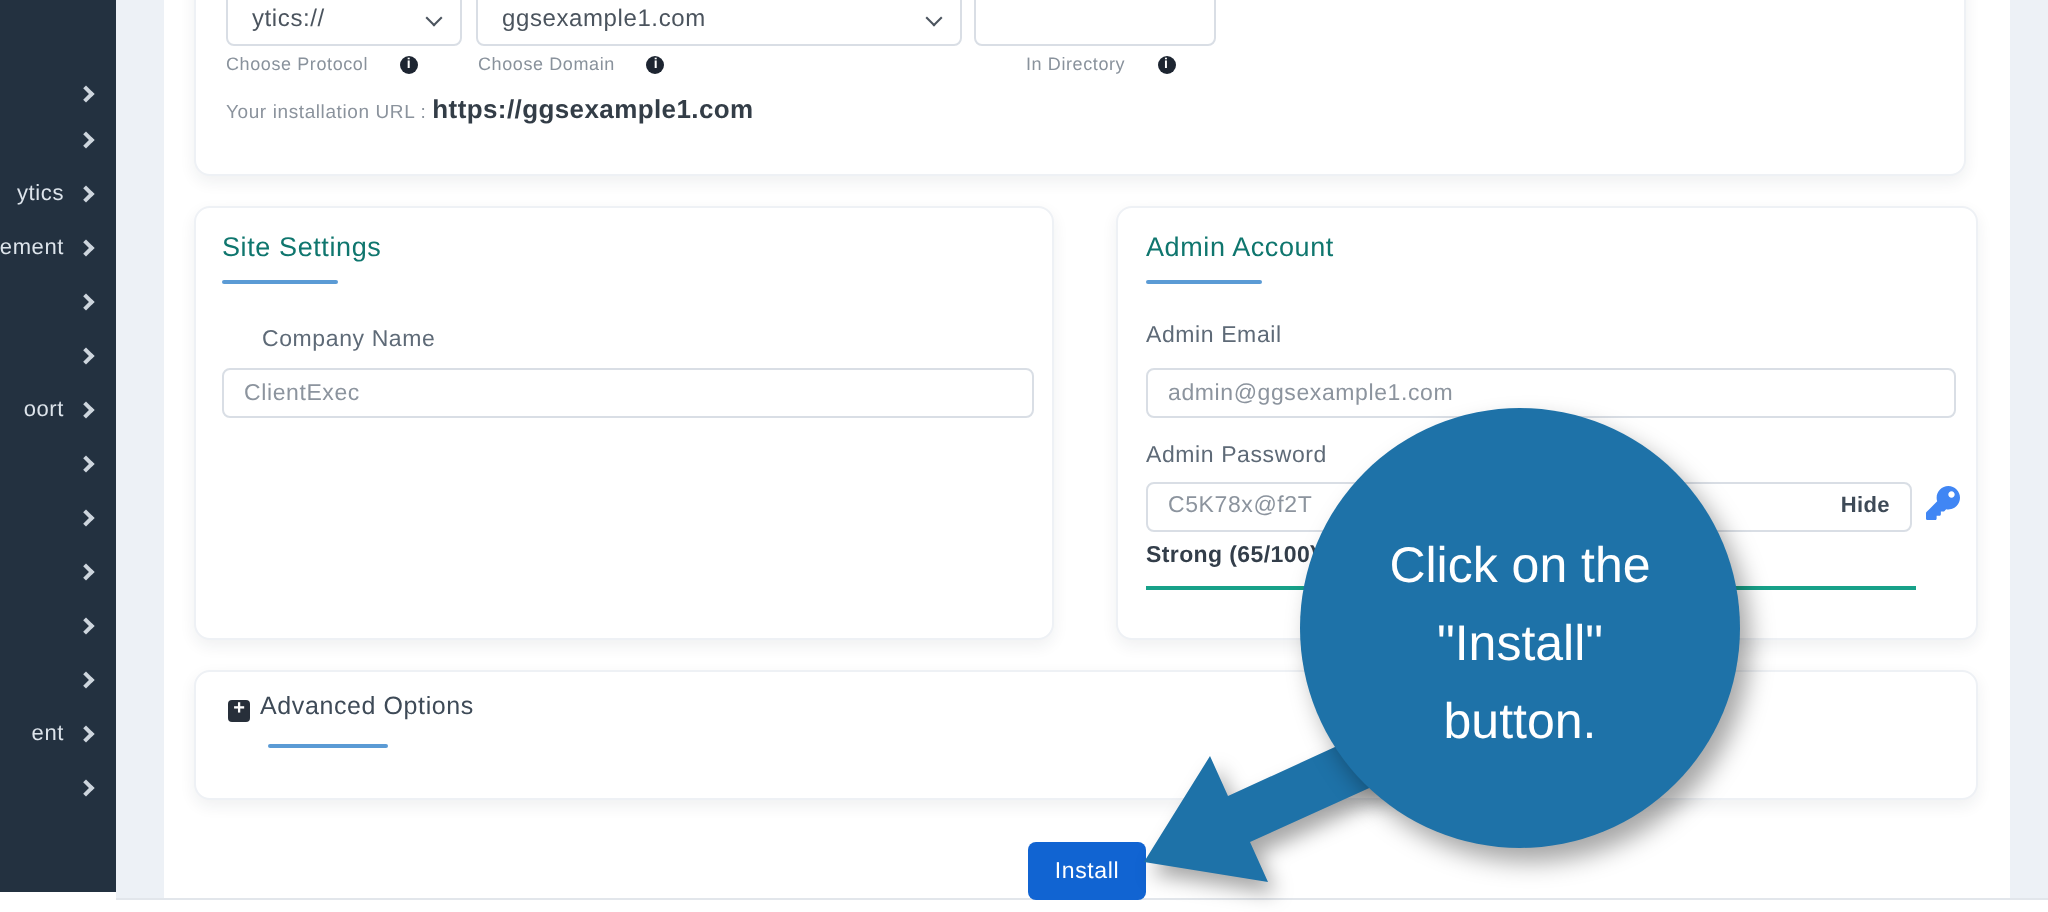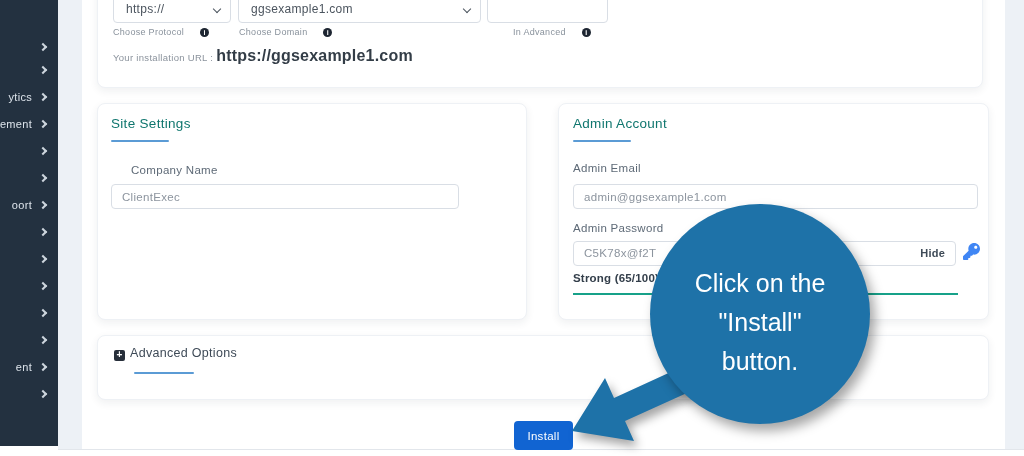--- a/index.html
+++ b/index.html
@@ -33,21 +33,21 @@
   .sel .sel-chev { position:absolute; right:10px; bottom:10px; width:6px; height:6px;
     border-right:1.6px solid #4b545e; border-bottom:1.6px solid #4b545e; transform:rotate(45deg); }
   .txt-input { padding:0 10px; font-family:"Liberation Sans", sans-serif; outline:none; }
   input.txt-input { color:#8c949e; font-size:11.5px; }
 
   .mini-label { position:absolute; font-size:9px; color:#89929c; letter-spacing:.3px; display:flex; align-items:center; gap:16px; white-space:nowrap; }
   .info-icon { display:inline-block; width:9px; height:9px; border-radius:50%; background:#1d2531;
     color:#fff; font-size:7px; font-weight:bold; text-align:center; line-height:9px; font-style:normal; }
 
   .url-line { position:absolute; left:15px; top:80px; font-size:9.5px; color:#8b939d; letter-spacing:.3px; white-space:nowrap; }
-  .url-line b { font-size:16px; color:#333d47; letter-spacing:.2px; }
+  .url-line b { font-size:13px; color:#333d47; letter-spacing:.2px; }
 
   .sec-title { position:absolute; font-size:13.5px; color:#0f766e; font-weight:500; letter-spacing:.3px; white-space:nowrap; }
   .sec-underline { position:absolute; height:2px; background:#5b9bd5; border-radius:1px; }
   .fld-label { position:absolute; font-size:11.5px; color:#5e6a77; letter-spacing:.3px; white-space:nowrap; }
 
   .hide-link { position:absolute; right:10px; top:0; height:100%; display:flex; align-items:center;
     font-size:11px; font-weight:600; color:#3e4a57; letter-spacing:.2px; }
   .key-icon { position:absolute; left:404px; top:139px; width:17px; height:17px; }
   .strength-label { position:absolute; font-size:11.5px; font-weight:600; color:#333e4a; letter-spacing:.2px; }
   .strength-bar { position:absolute; left:14px; top:189px; width:385px; height:2px; background:#17a189; }
@@ -132,51 +132,51 @@
         <span class="side-label"></span>
         <span class="side-chev"></span>
       </div>
   </nav>
 
   <div class="main">
     <div class="panel">
 
       <section class="card card-top">
         <div class="sel" style="left:15px; top:26px; width:118px;">
-          <span>https://</span>
+          <span>ytics://</span>
           <span class="sel-chev"></span>
         </div>
         <div class="sel" style="left:140px; top:26px; width:243px;">
           <span>ggsexample1.com</span>
           <span class="sel-chev"></span>
         </div>
         <input class="txt-input" style="left: 389px; top: 26px; width: 121px;" value="">
         <div class="mini-label" style="left:15px; top:60px;">
           <span>Choose Protocol</span>
           <i class="info-icon">i</i>
         </div>
         <div class="mini-label" style="left:141px; top:60px;">
           <span>Choose Domain</span>
           <i class="info-icon">i</i>
         </div>
         <div class="mini-label" style="left:415px; top:60px;">
-          <span>In Advanced</span>
+          <span>In Directory</span>
           <i class="info-icon">i</i>
         </div>
         <div class="url-line">
           <span>Your installation URL :</span>
           <b>https://ggsexample1.com</b>
         </div>
       </section>
 
       <section class="card card-site">
         <h2 class="sec-title" style="left:13px; top:12px;">Site Settings</h2>
         <div class="sec-underline" style="left:13px; top:36px; width:58px;"></div>
         <label class="fld-label" style="left:13px; top:60px;margin-left:20px;">Company Name</label>
-        <input class="txt-input" style="left: 13px; top: 80px; width: 348px; height: 25px;" value="ClientExec">
+        <input class="txt-input" style="left: 13px; top: 80px; width: 406px; height: 25px;" value="ClientExec">
       </section>
 
       <section class="card card-admin">
         <h2 class="sec-title" style="left:14px; top:12px;">Admin Account</h2>
         <div class="sec-underline" style="left:14px; top:36px; width:58px;"></div>
         <label class="fld-label" style="left:14px; top:58px;">Admin Email</label>
         <input class="txt-input" style="left: 14px; top: 80px; width: 405px; height: 25px;" value="admin@ggsexample1.com">
         <label class="fld-label" style="left:14px; top:118px;">Admin Password</label>
         <div class="txt-input" style="left:14px; top:137px; width:383px; height:25px; line-height:23px; color:#8c949e; font-size:11.5px;">
           <span>C5K78x@f2T</span>

